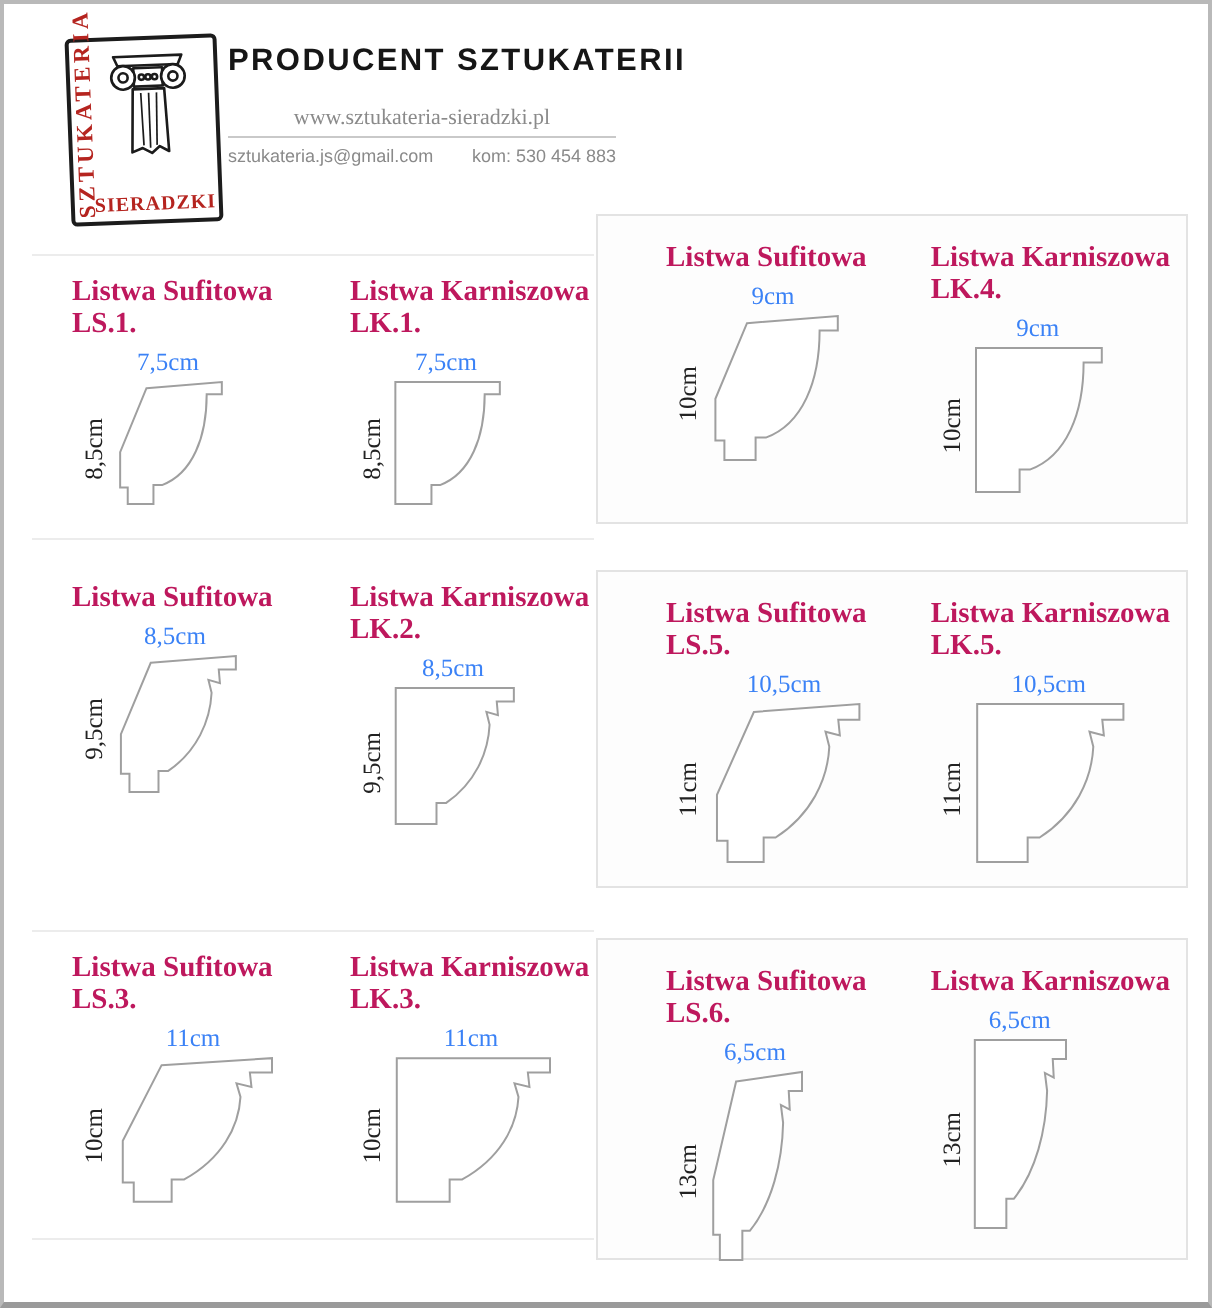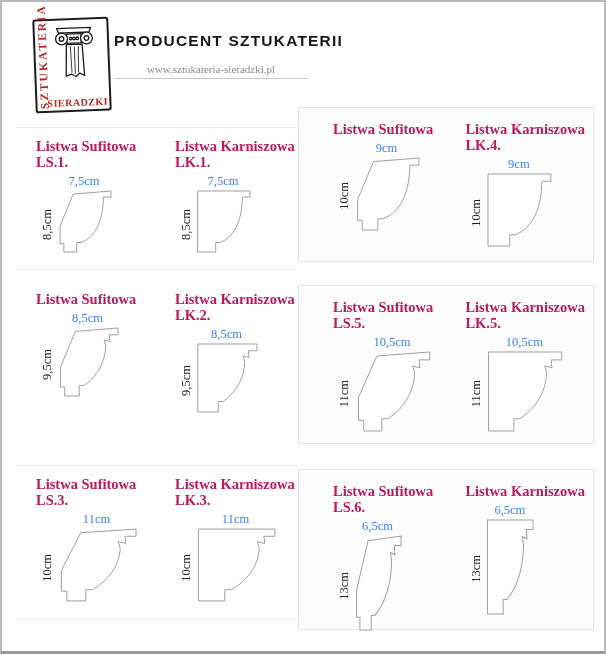--- a/index.html
+++ b/index.html
@@ -19,21 +19,21 @@
     position:absolute; left:1px; top:2px; height:86px;
     writing-mode:vertical-rl; transform:rotate(180deg);
     font:700 11.5px "Liberation Serif", serif; letter-spacing:2px;
     text-align:center;
   }
   .logo-col{ position:absolute; left:18px; top:4px; }
   .logo-bottom{
     position:absolute; left:10px; right:2px; bottom:2px; text-align:center;
     font:700 10px "Liberation Serif", serif; letter-spacing:0.5px;
   }
-  .brand{ position:absolute; left:112px; top:30px; width:194px; }
+  .brand{ position:absolute; left:112px; top:20px; width:194px; }
   .brand-title{
     font-family:"Liberation Sans", sans-serif; font-weight:700;
     font-size:15.5px; letter-spacing:1.2px; color:#161616; white-space:nowrap;
   }
   .brand-subtitle{
     margin-top:4px; font-family:"Liberation Serif", serif; font-weight:700;
     font-size:13.5px; letter-spacing:0.4px; color:#1e1e1e; white-space:nowrap;
   }
   .brand-www{
     margin-top:13px; text-align:center;
@@ -100,20 +100,24 @@
         </g>
       </svg>
     </span>
     <div class="logo-bottom" style="color: rgb(181, 36, 31);">SIERADZKI</div>
   </div>
 
   <div class="brand">
     <div class="brand-title">PRODUCENT SZTUKATERII</div>
     <div class="brand-www">www.sztukateria-sieradzki.pl</div>
     <div class="brand-rule"></div>
+    <div class="brand-contact">
+      <span>sztukateria.js@gmail.com</span>
+      <span>kom: 530 454 883</span>
+    </div>
   </div>
 
   <div class="divider d1"></div>
   <div class="divider d2"></div>
   <div class="divider d3"></div>
   <div class="divider d4"></div>
 
   <div class="left-row lr1">
       <div class="cell">
     <div class="p-title">

